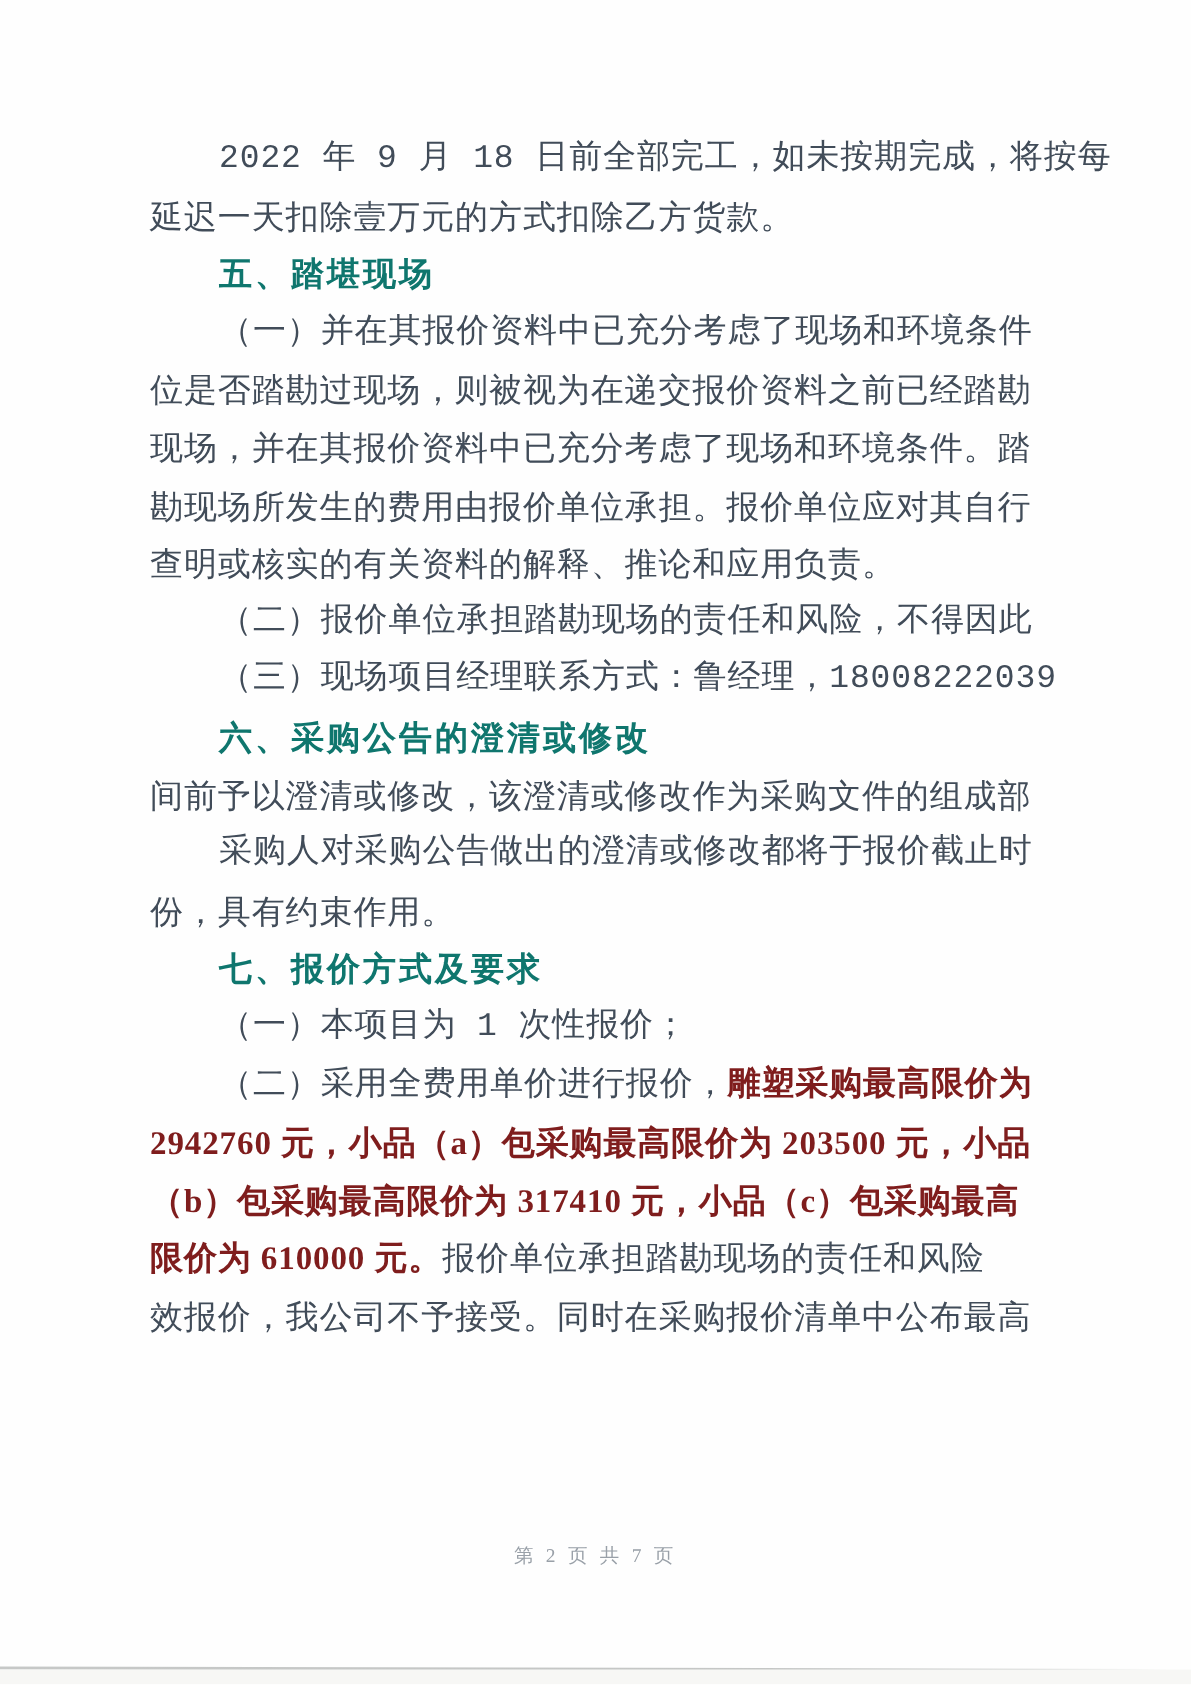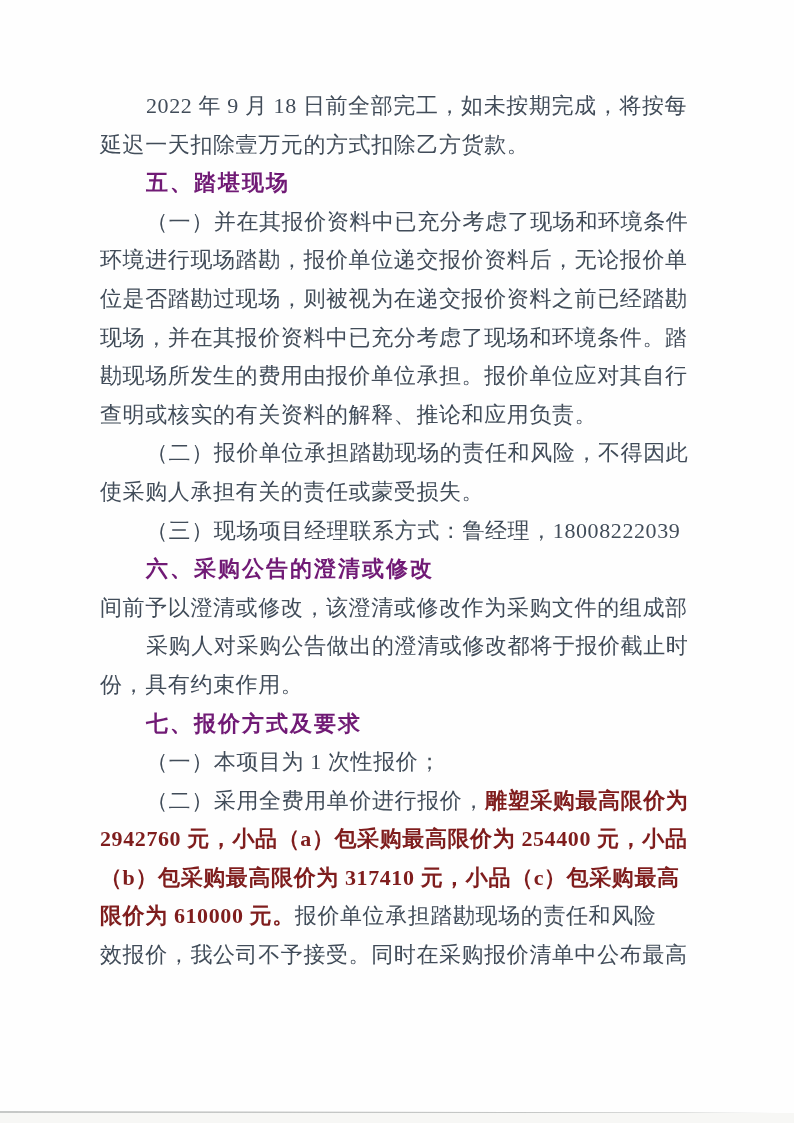--- a/index.html
+++ b/index.html
@@ -24,26 +24,27 @@
   .line {
     height: 38.6px;
     line-height: 38.6px;
     font-size: 22px;
     letter-spacing: 0.6px;
     color: #414c59;
     white-space: nowrap;
   }
   .line.indent {
     padding-left: 46px;
+    font-family: Liberation Mono, monospace;
   }
   .line.heading {
     font-family: "Liberation Sans", "DejaVu Sans", sans-serif;
     font-weight: 700;
     letter-spacing: 2px;
-    color: #701a75;
+    color: #0f766e;
   }
   .seg-bold {
     font-weight: 700;
     color: #7f1d1d;
   }
   .footer {
     position: absolute;
     top: 1028px;
     left: 0;
     width: 100%;
@@ -74,35 +75,34 @@
 </style>
 </head>
 <body>
 
 <div class="page">
   <div class="content">
       <div class="line indent"><span class="">2022 年 9 月 18 日前全部完工，如未按期完成，将按每</span></div>
       <div class="line"><span class="">延迟一天扣除壹万元的方式扣除乙方货款。</span></div>
       <div class="line indent heading"><span class="">五、踏堪现场</span></div>
       <div class="line indent"><span class="">（一）并在其报价资料中已充分考虑了现场和环境条件</span></div>
-      <div class="line"><span class="">环境进行现场踏勘，报价单位递交报价资料后，无论报价单</span></div>
       <div class="line"><span class="">位是否踏勘过现场，则被视为在递交报价资料之前已经踏勘</span></div>
       <div class="line"><span class="">现场，并在其报价资料中已充分考虑了现场和环境条件。踏</span></div>
       <div class="line"><span class="">勘现场所发生的费用由报价单位承担。报价单位应对其自行</span></div>
       <div class="line"><span class="">查明或核实的有关资料的解释、推论和应用负责。</span></div>
       <div class="line indent"><span class="">（二）报价单位承担踏勘现场的责任和风险，不得因此</span></div>
-      <div class="line"><span class="">使采购人承担有关的责任或蒙受损失。</span></div>
       <div class="line indent"><span class="">（三）现场项目经理联系方式：鲁经理，18008222039</span></div>
       <div class="line indent heading"><span class="">六、采购公告的澄清或修改</span></div>
       <div class="line"><span class="">间前予以澄清或修改，该澄清或修改作为采购文件的组成部</span></div>
       <div class="line indent"><span class="">采购人对采购公告做出的澄清或修改都将于报价截止时</span></div>
       <div class="line"><span class="">份，具有约束作用。</span></div>
       <div class="line indent heading"><span class="">七、报价方式及要求</span></div>
       <div class="line indent"><span class="">（一）本项目为 1 次性报价；</span></div>
       <div class="line indent"><span class="">（二）采用全费用单价进行报价，</span><span class="seg-bold">雕塑采购最高限价为</span></div>
-      <div class="line"><span class="seg-bold">2942760 元，小品（a）包采购最高限价为 254400 元，小品</span></div>
+      <div class="line"><span class="seg-bold">2942760 元，小品（a）包采购最高限价为 203500 元，小品</span></div>
       <div class="line"><span class="seg-bold">（b）包采购最高限价为 317410 元，小品（c）包采购最高</span></div>
       <div class="line"><span class="seg-bold">限价为 610000 元。</span><span class="">报价单位承担踏勘现场的责任和风险</span></div>
       <div class="line"><span class="">效报价，我公司不予接受。同时在采购报价清单中公布最高</span></div>
     </div>
+  <div class="footer">第 2 页 共 7 页</div>
   <div class="scan-edge"></div>
   <div class="scan-foot"></div>
 </div>
 
 </body></html>

